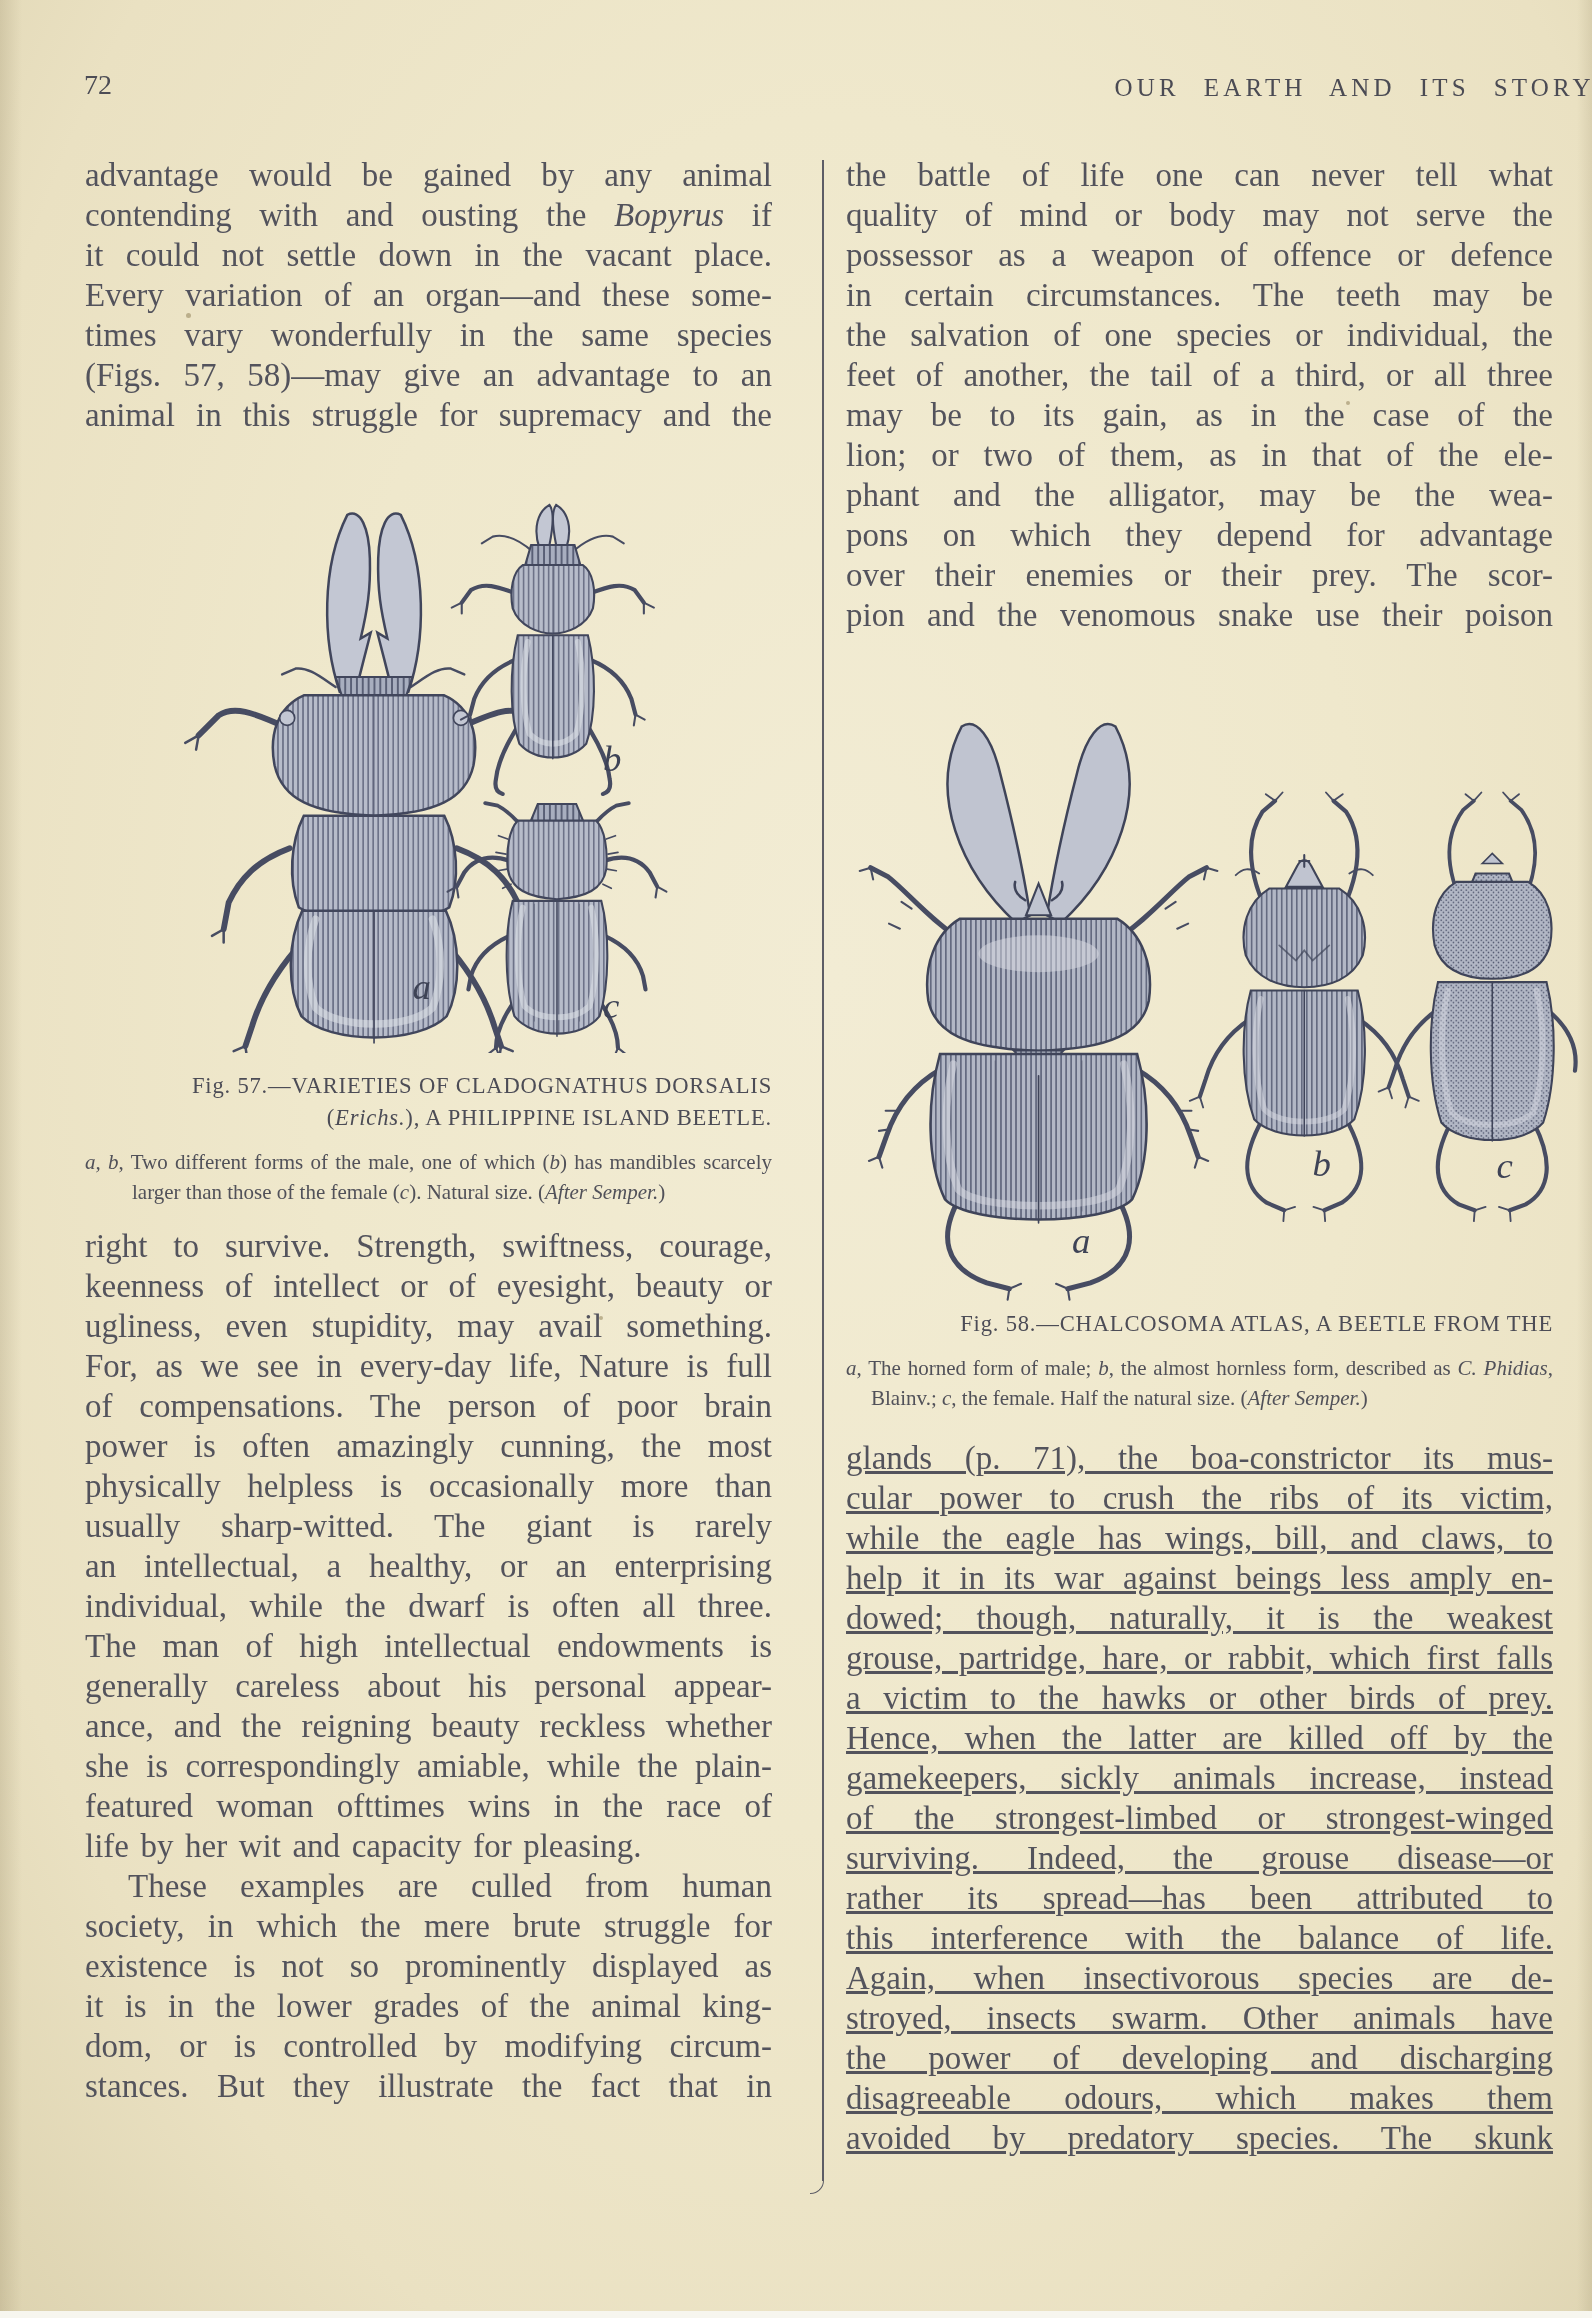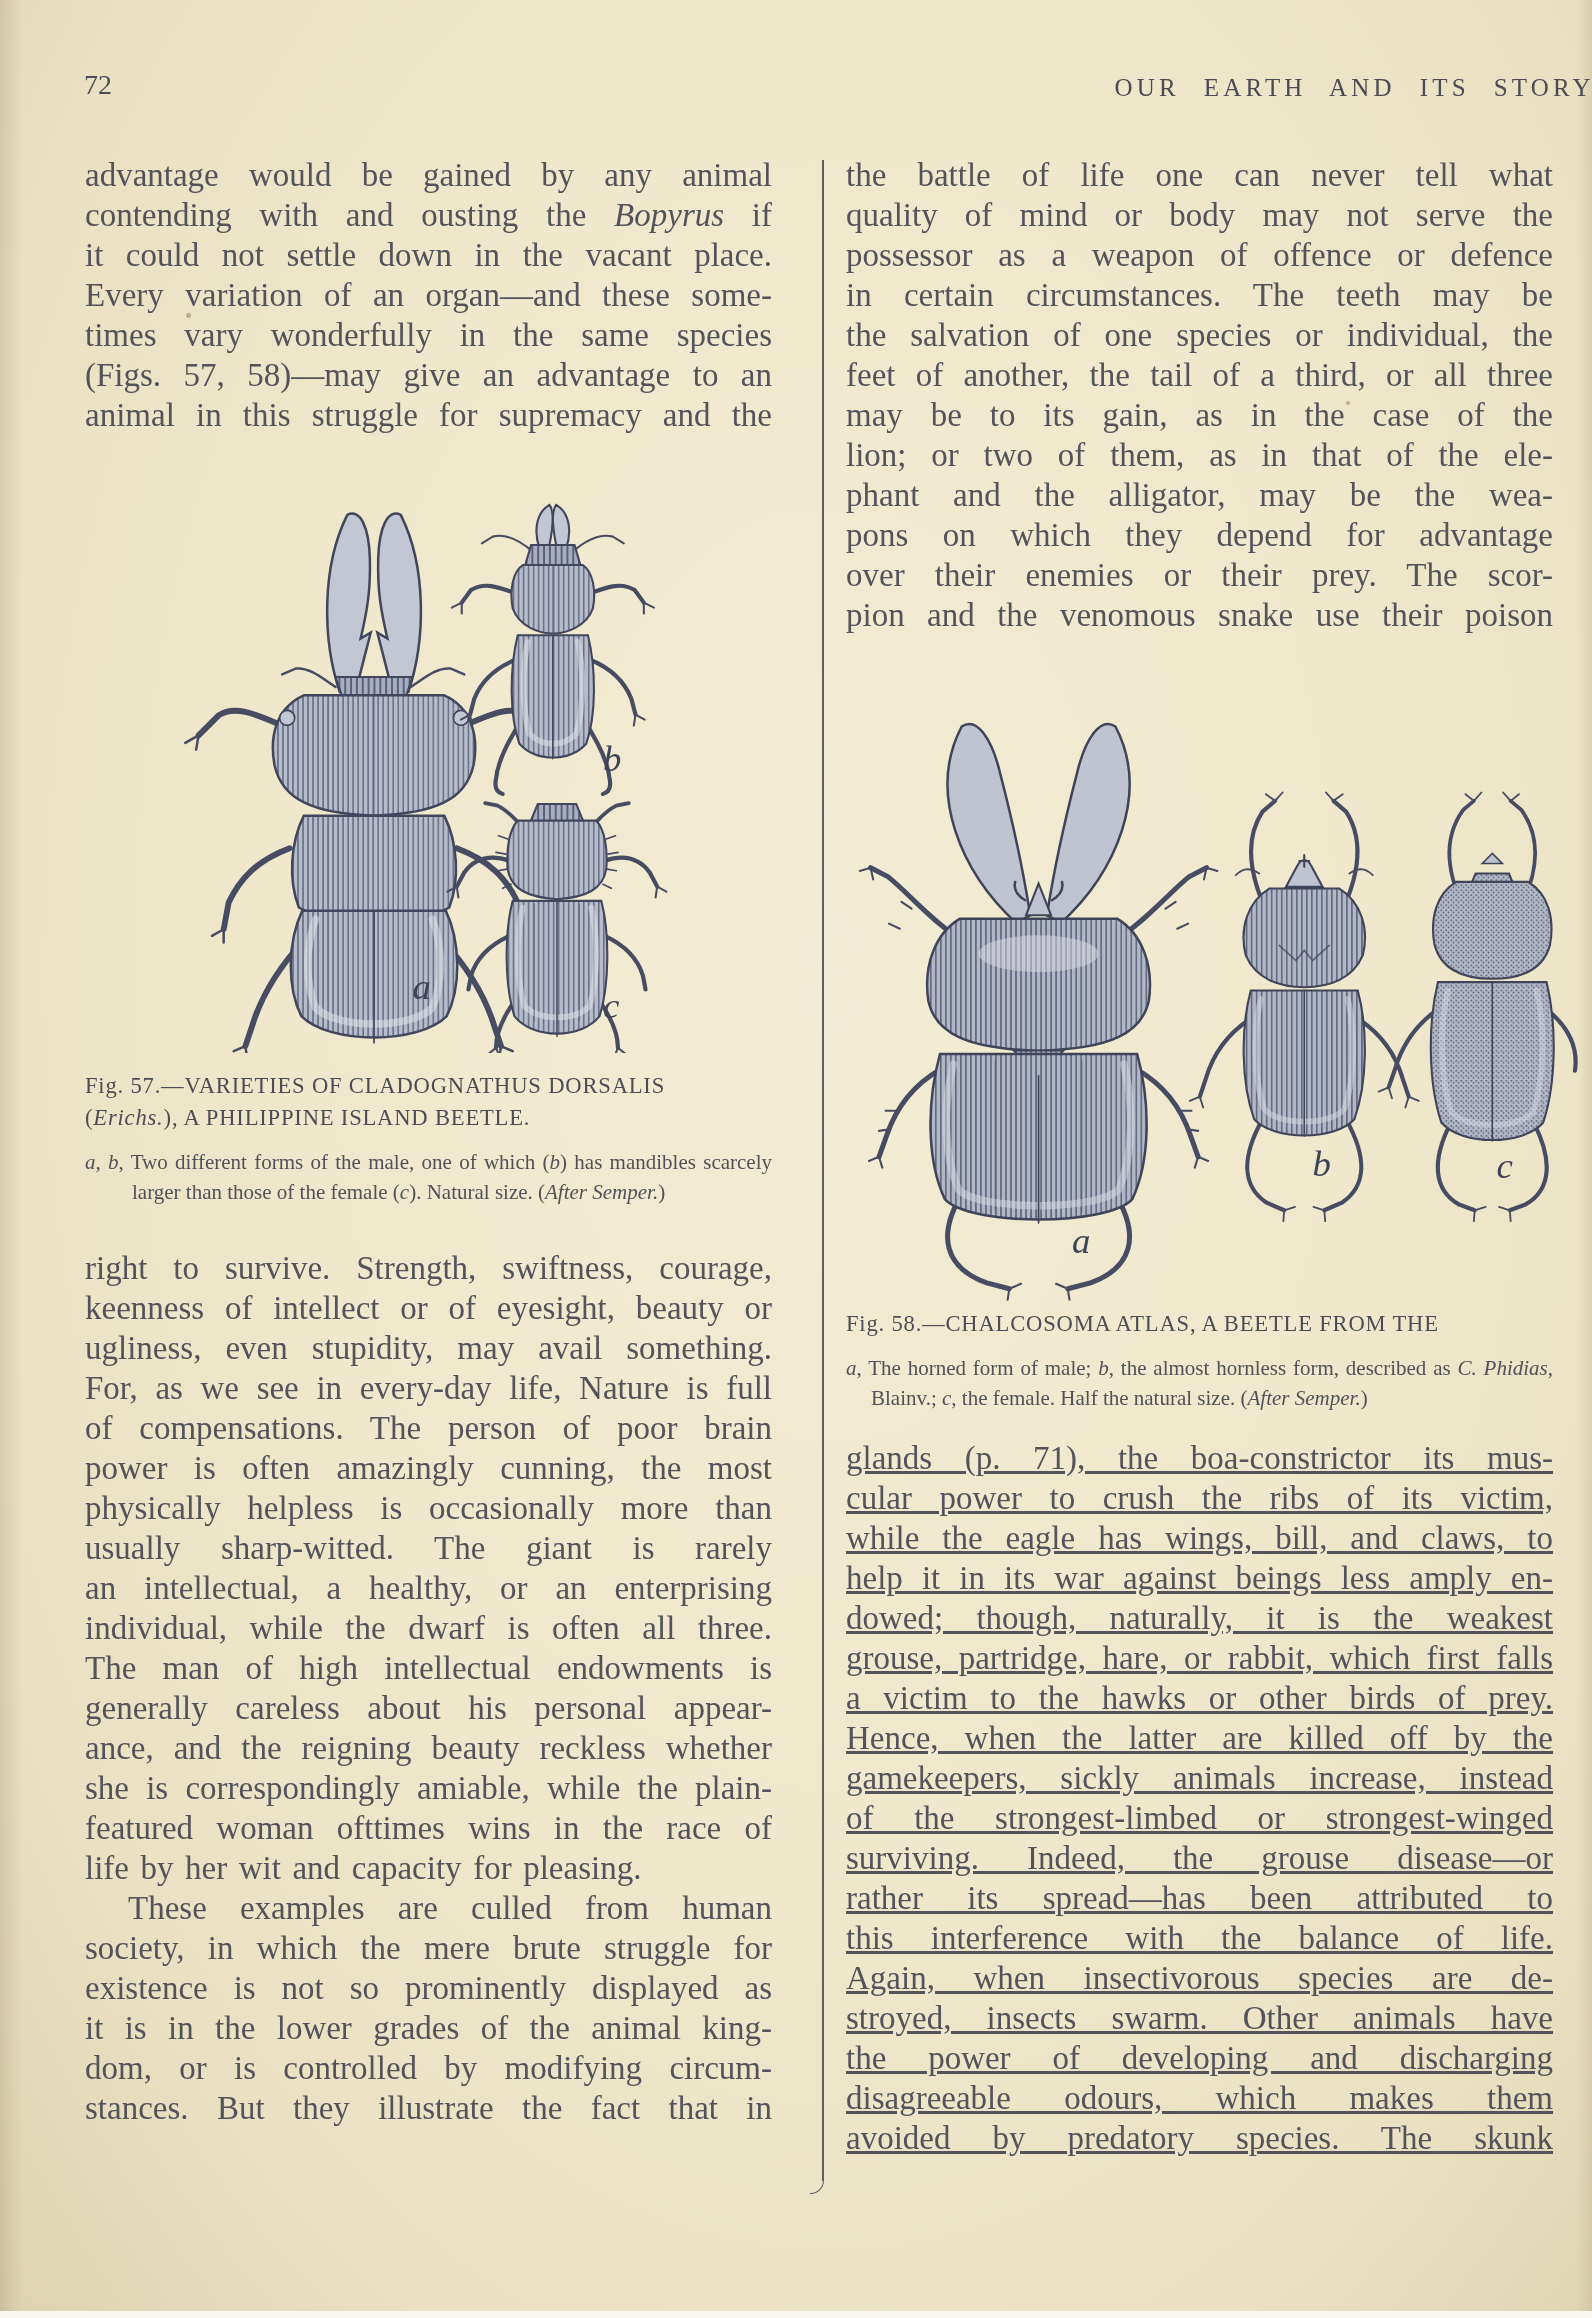--- a/index.html
+++ b/index.html
@@ -35,26 +35,26 @@
   .para{font-size:33px;line-height:40px;word-spacing:.10em;}
   .line{text-align:justify;text-align-last:justify;white-space:normal;}
   .para-end .line:last-child{text-align-last:left;}
   .indent-first .line:first-child{text-indent:43px;}
   .it{font-style:italic;}
 
   .fig-art{position:relative;}
   .fig57-art{width:685px;height:585px;margin-top:33px;}
   .fig58-art{width:752px;height:635px;margin-top:33px;margin-left:-18.4px;}
 
-  .fig-caption{font-size:22.6px;line-height:32px;text-align:left;color:#4c4c56;
+  .fig-caption{font-size:22.6px;line-height:32px;text-align:right;color:#4c4c56;
     letter-spacing:0.8px;margin-top:16.7px;}
   .fig-note{font-size:21px;line-height:30px;margin-top:13.4px;color:#515159;
     padding-left:47px;text-indent:-47px;text-align:justify;}
   .fig58-note{padding-left:25px;text-indent:-25px;}
-  .mt{margin-top:41px;}
+  .mt{margin-top:19px;}
   .mt-sm{margin-top:25px;text-decoration:underline;}
 
   svg text.flab{font-family:"Liberation Serif","DejaVu Serif",serif;font-style:italic;
     font-size:44px;fill:#3e4356;}
 </style>
 </head>
 <body>
 
 <div class="page">
   <div class="edge-left"></div>

